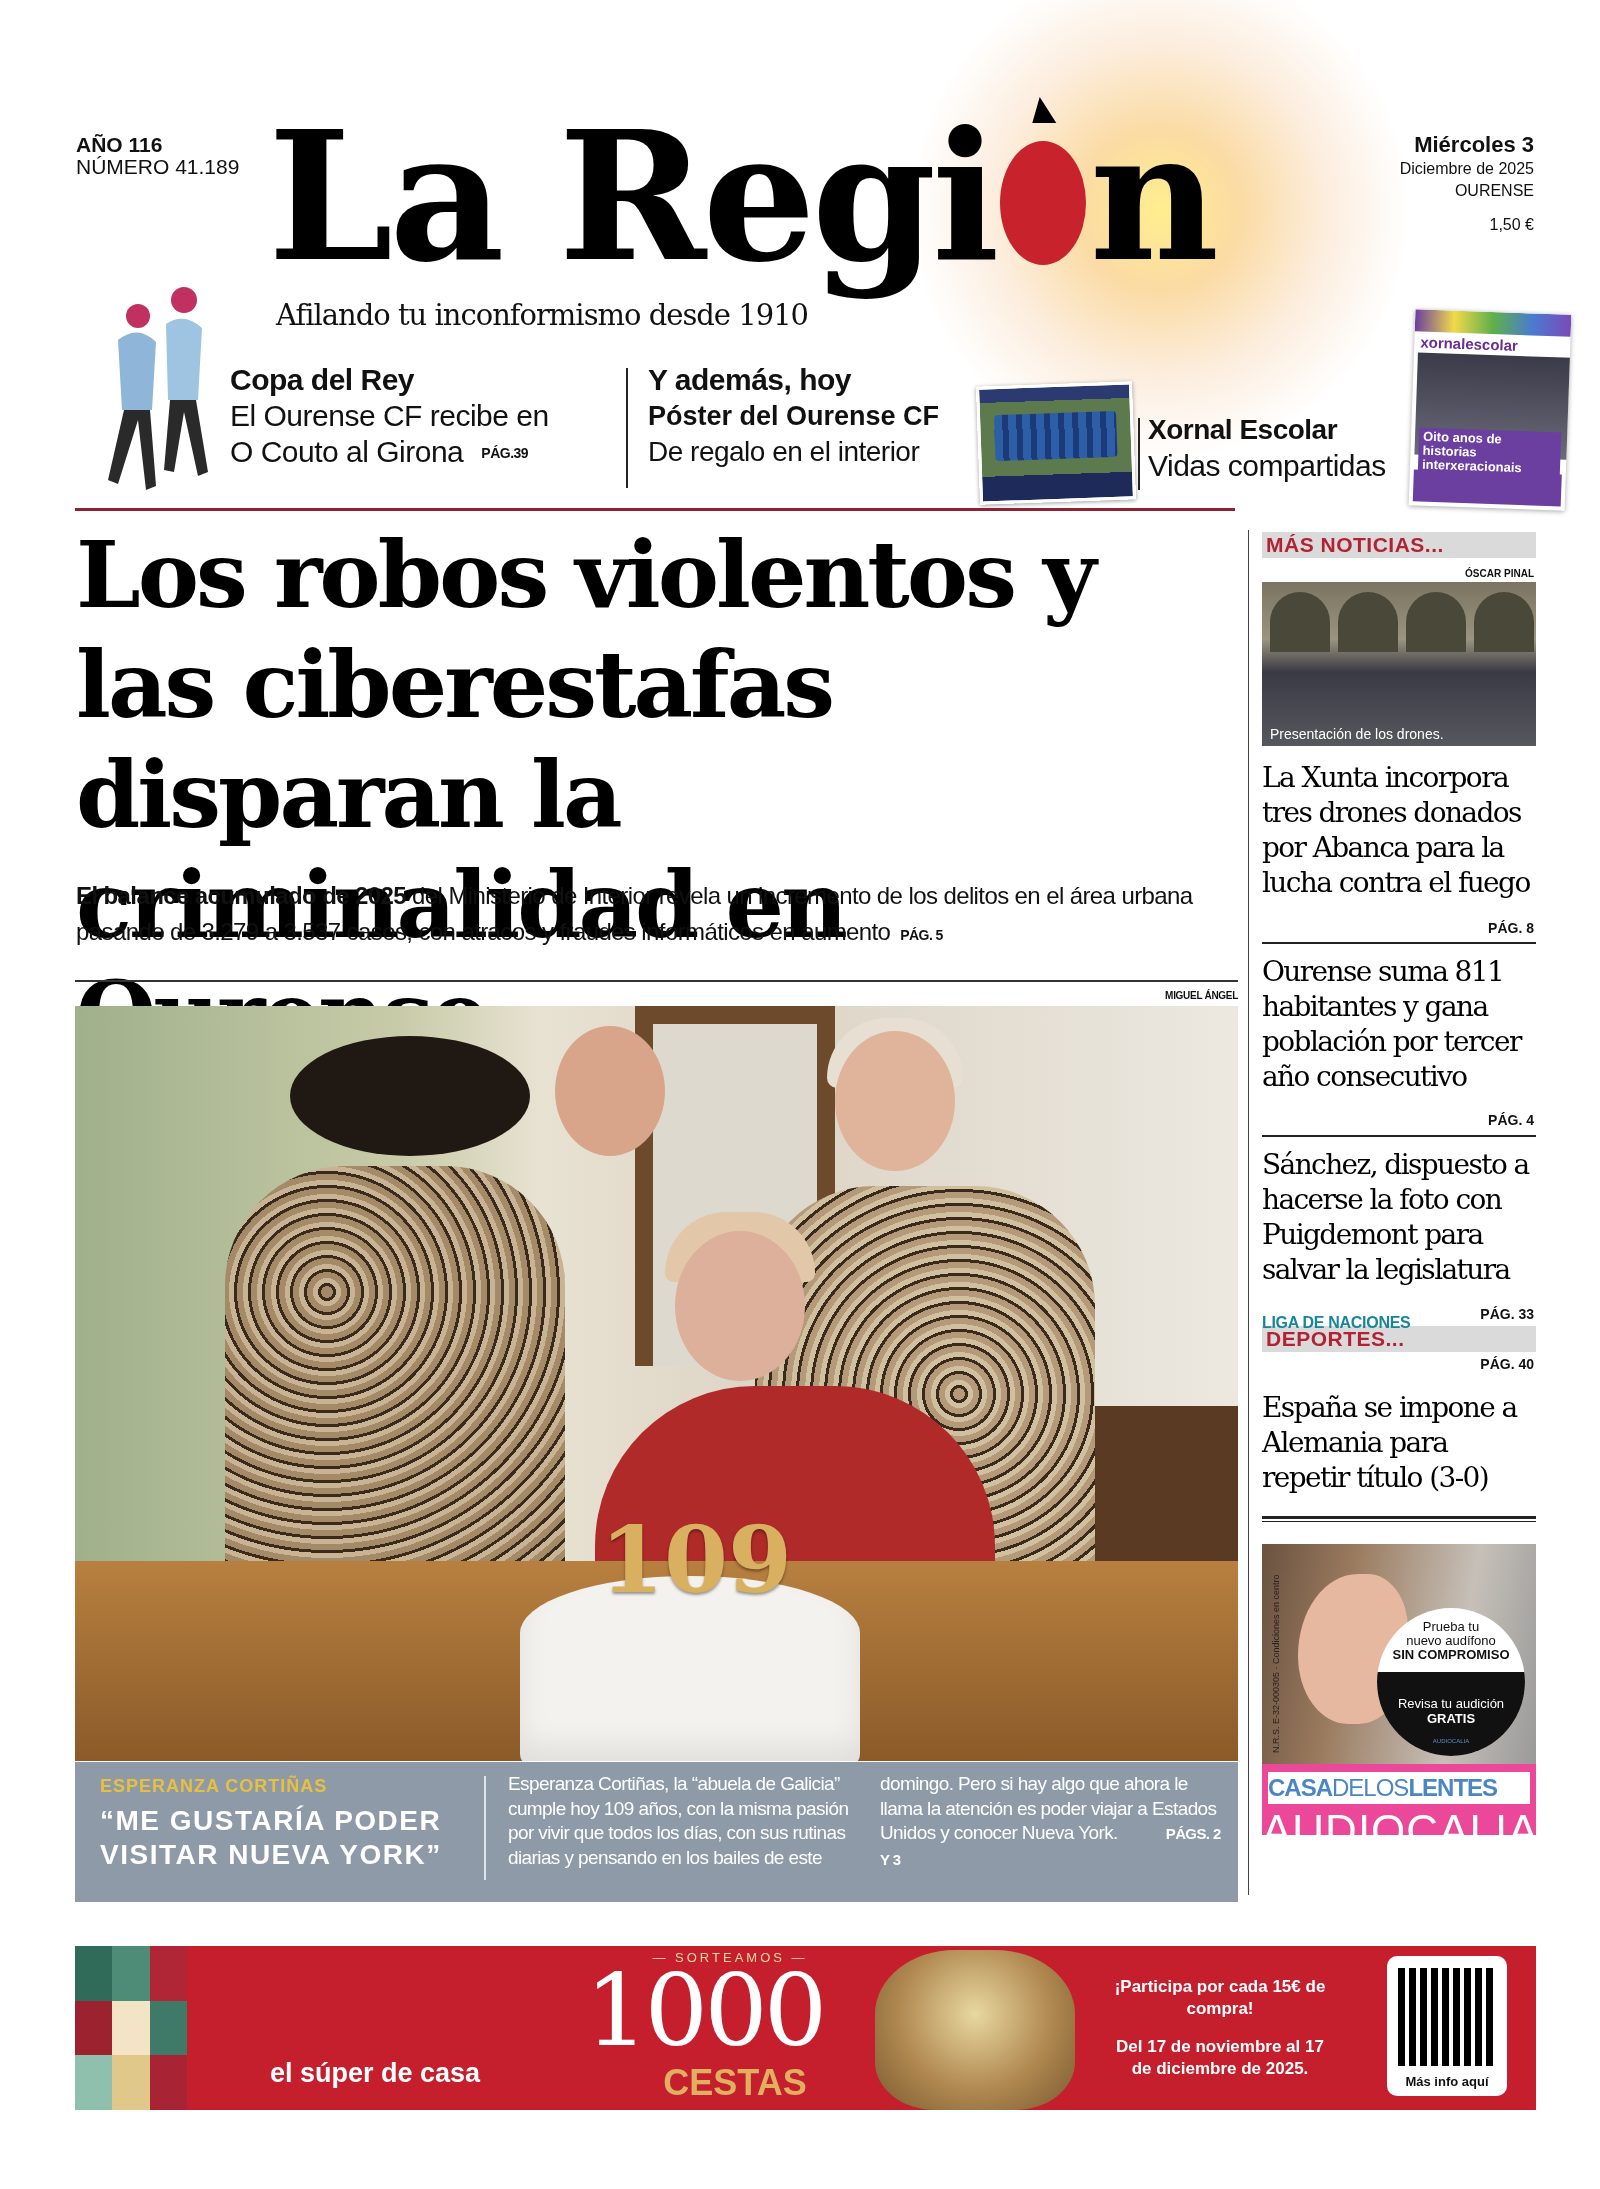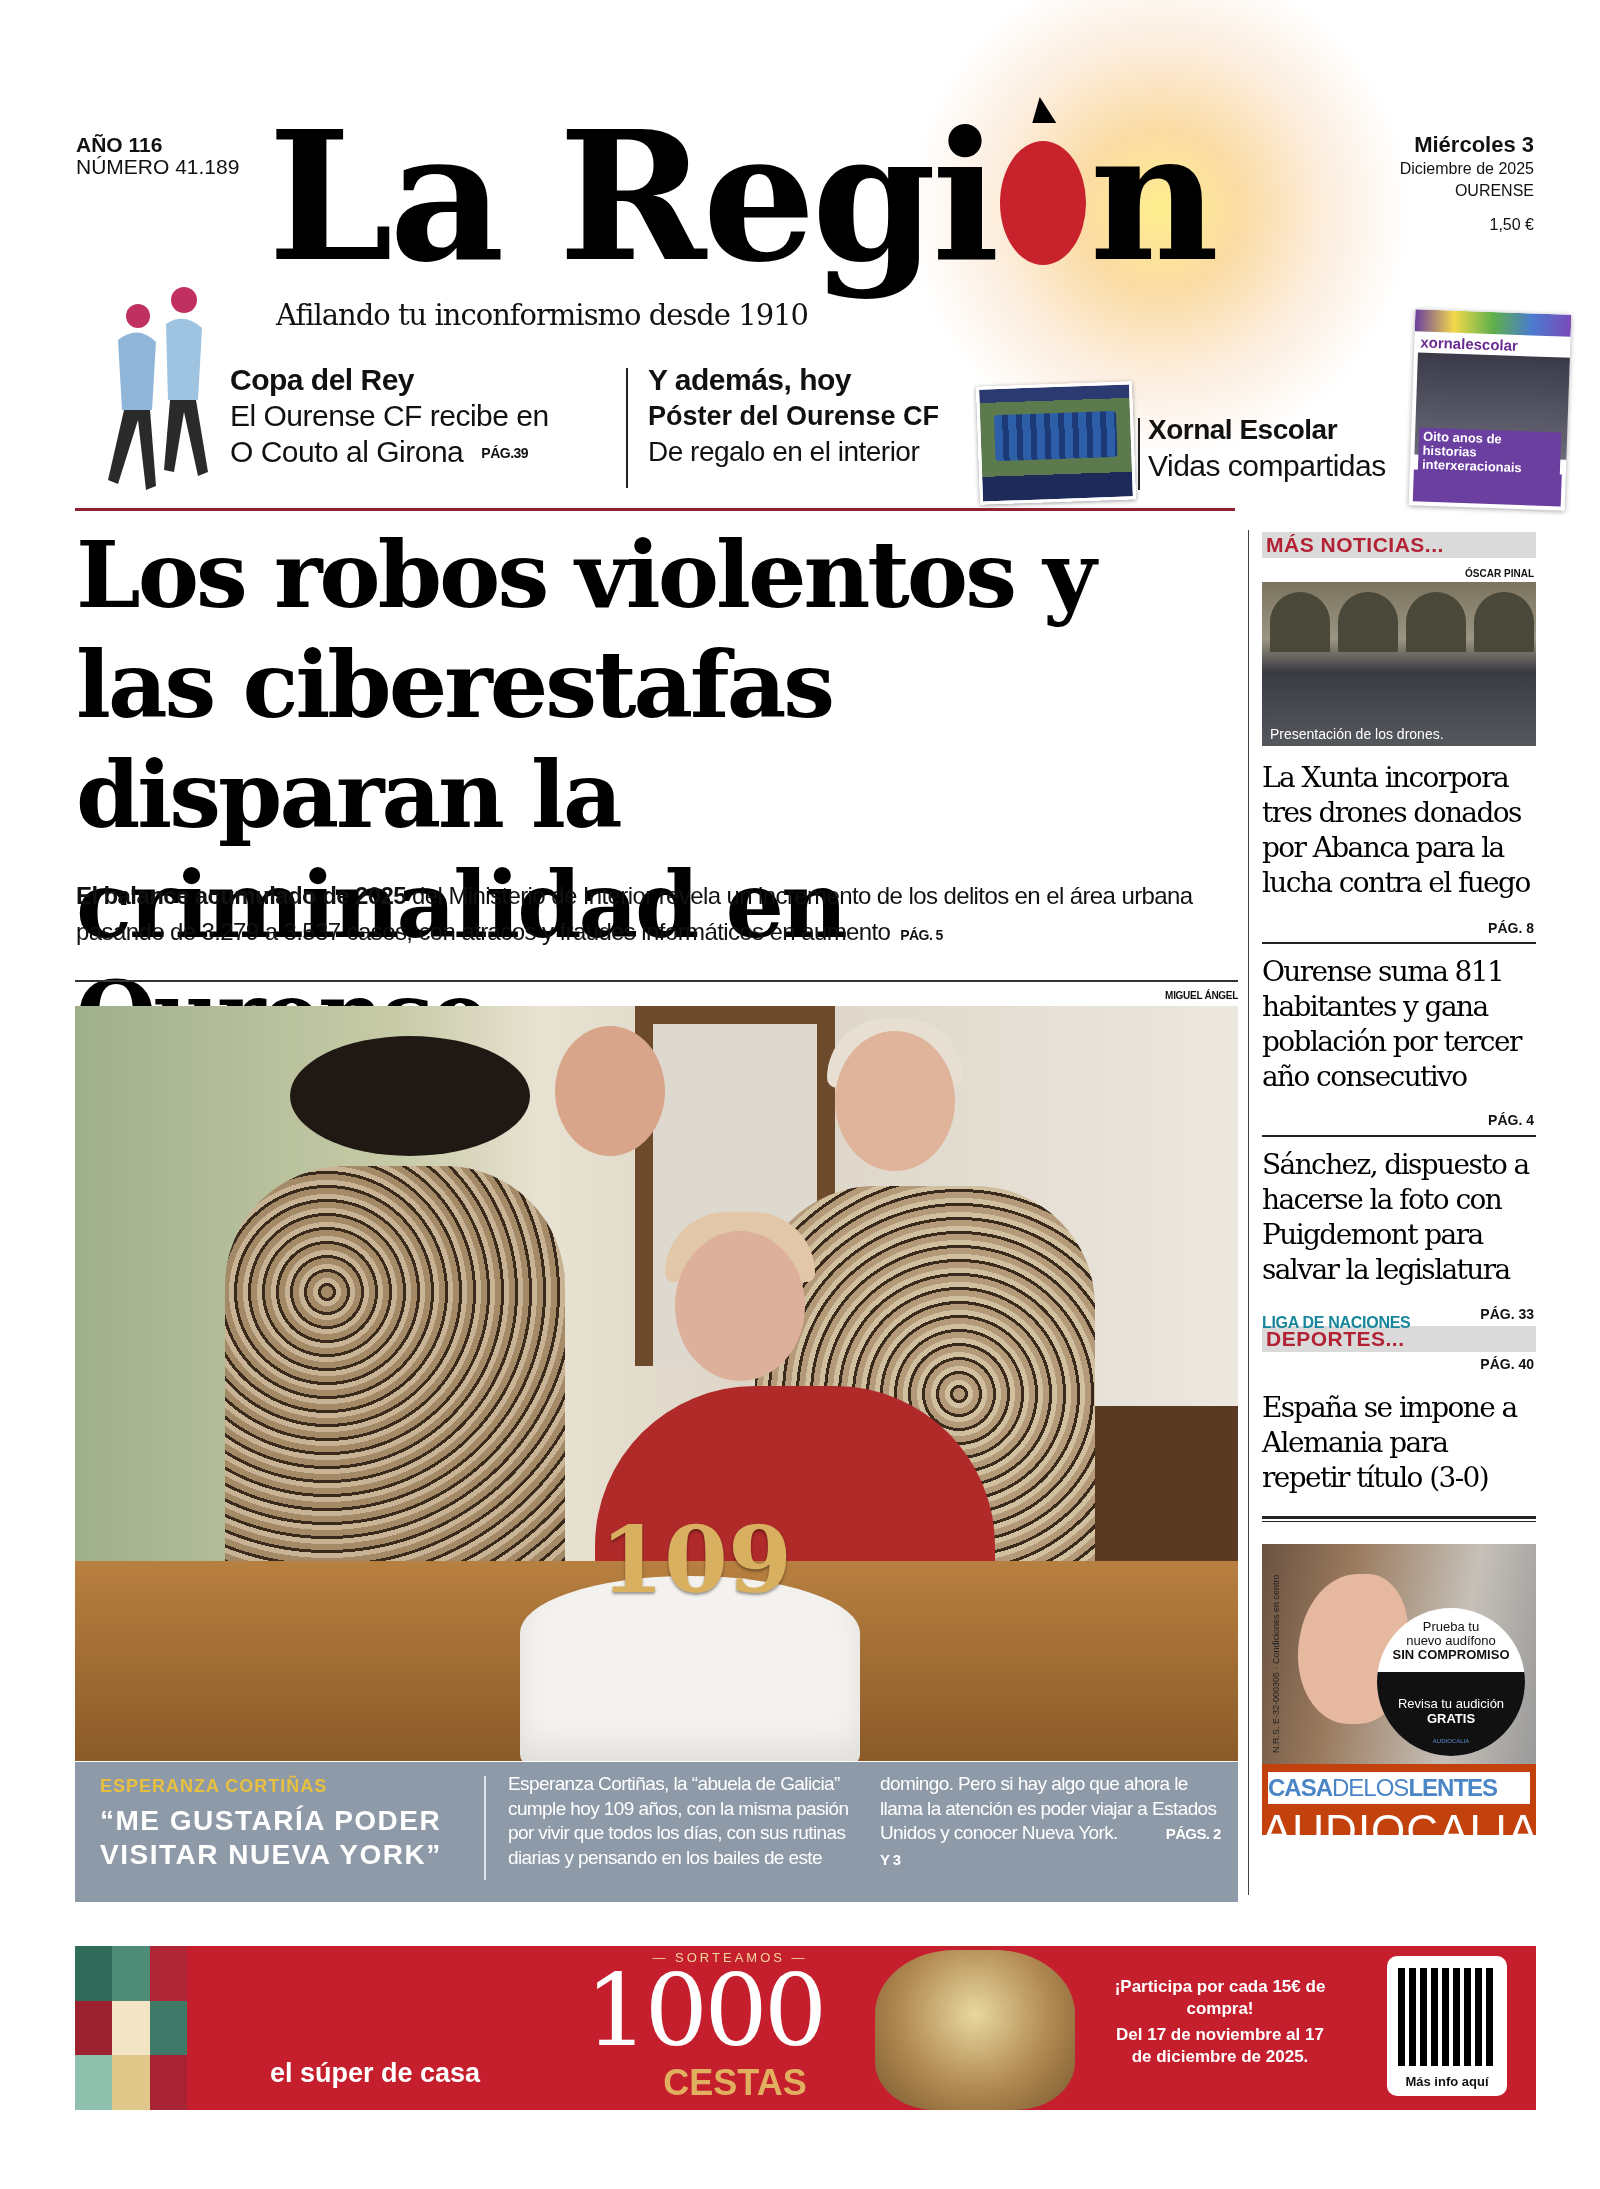--- a/index.html
+++ b/index.html
@@ -77,21 +77,21 @@
 .sb-head{left:1262px;top:532px;width:274px;height:26px;background:#dadada;color:#b22234;font-weight:bold;font-size:21px;letter-spacing:.5px;padding-left:4px;line-height:26px}
 .sb-credit{right:66px;top:568px;font-size:10px;font-weight:bold}
 .sb-photo{left:1262px;top:582px;width:274px;height:164px;background:linear-gradient(#7a7460 0,#9a9480 35%,#3a3a44 55%,#56585e 100%);overflow:hidden}
 .sb-photo .arch{position:absolute;top:10px;width:60px;height:60px;border-radius:30px 30px 0 0;background:#4a4838}
 .sb-photo .cap{position:absolute;left:8px;bottom:4px;font-size:14px;color:#fff}
 .sb-story{left:1262px;width:274px;font-family:"DejaVu Serif",serif;font-size:28px;line-height:35px;letter-spacing:-1.6px;color:#000}
 .sb-pg{right:66px;font-size:14px;font-weight:bold}
 .sb-rule{left:1262px;width:274px;height:2px;background:#222}
 .sb-kicker{left:1262px;top:1314px;font-size:16px;font-weight:bold;color:#17869a;letter-spacing:-.3px}
 
-.ad1{left:1262px;top:1544px;width:274px;height:291px;overflow:hidden;background:#c2410c}
+.ad1{left:1262px;top:1544px;width:274px;height:291px;overflow:hidden;background:#ec4899}
 .ad1 .img{position:absolute;left:0;top:0;width:274px;height:220px;background:linear-gradient(100deg,#6a5240 0,#9a7a5e 30%,#c6c0b8 70%,#9a9a9a 100%)}
 .ad1 .ear{position:absolute;left:36px;top:30px;width:110px;height:150px;border-radius:60% 40% 50% 50%;background:#e6b8a0}
 .ad1 .circle{position:absolute;left:115px;top:64px;width:148px;height:148px;border-radius:50%;overflow:hidden;background:#fff;text-align:center}
 .ad1 .circle .t{height:64px;padding-top:12px;font-size:13px;line-height:14px;color:#111}
 .ad1 .circle .t b{font-size:13px}
 .ad1 .circle .bk{background:#111;color:#fff;height:84px;padding-top:24px;font-size:13px;line-height:15px}
 .ad1 .circle .bk small{display:block;margin-top:8px;font-size:6px;color:#5b8fcf}
 .ad1 .vert{position:absolute;left:-86px;top:104px;transform:rotate(-90deg);font-size:9px;color:#222;width:200px}
 .ad1 .casa{position:absolute;left:6px;top:228px;width:262px;height:32px;background:#fff;color:#4a86c6;font-size:24px;font-weight:bold;line-height:32px;text-align:left;letter-spacing:-1px}
 .ad1 .casa span{font-weight:normal}
@@ -101,21 +101,21 @@
 .ad2{left:75px;top:1946px;width:1461px;height:164px;background:#c51f2e;overflow:hidden}
 .ad2 .tiles{position:absolute;left:0;top:0;width:112px;height:164px;display:grid;grid-template-columns:repeat(3,1fr);grid-template-rows:repeat(3,1fr)}
 .ad2 .tiles i{display:block}
 .ad2 .froiz{position:absolute;left:193px;top:12px;font-size:82px;font-weight:bold;color:#fff;letter-spacing:-2px;line-height:88px}
 .ad2 .sup{position:absolute;left:195px;top:112px;font-size:27px;color:#fff;font-weight:bold}
 .ad2 .sorteo{position:absolute;left:570px;top:4px;width:170px;text-align:center;font-size:13px;color:#f2d6a0;letter-spacing:3px}
 .ad2 .mil{position:absolute;left:510px;top:10px;font-family:"DejaVu Serif",serif;font-size:100px;color:#fff;letter-spacing:-4px;line-height:110px}
 .ad2 .cestas{position:absolute;left:560px;top:116px;width:200px;text-align:center;font-size:36px;font-weight:bold;color:#e0b060}
 .ad2 .basket{position:absolute;left:800px;top:4px;width:200px;height:160px;border-radius:40% 40% 30% 30%;background:radial-gradient(circle at 50% 40%,#e8d8a0 0,#b08850 55%,#7a5a30 100%)}
 .ad2 .promo{position:absolute;left:1030px;top:30px;width:230px;text-align:center;color:#fff;font-size:17px;font-weight:bold;line-height:22px}
-.ad2 .promo p+p{margin-top:4px}
+.ad2 .promo p+p{margin-top:16px}
 .ad2 .qr{position:absolute;left:1312px;top:10px;width:120px;height:140px;background:#fff;border-radius:10px;text-align:center}
 .ad2 .qr .code{margin:12px auto 6px;width:98px;height:98px;background:repeating-linear-gradient(0deg,#000 0 6px,#fff 6px 10px),#000;background-blend-mode:multiply;-webkit-mask:repeating-linear-gradient(90deg,#000 0 7px,transparent 7px 11px)}
 .ad2 .qr span{font-size:13px;font-weight:bold}
 </style>
 </head>
 <body>
 
 <div class="abs burst"></div>
 <div class="abs meta-left">
   <div class="yr">AÑO 116</div>

